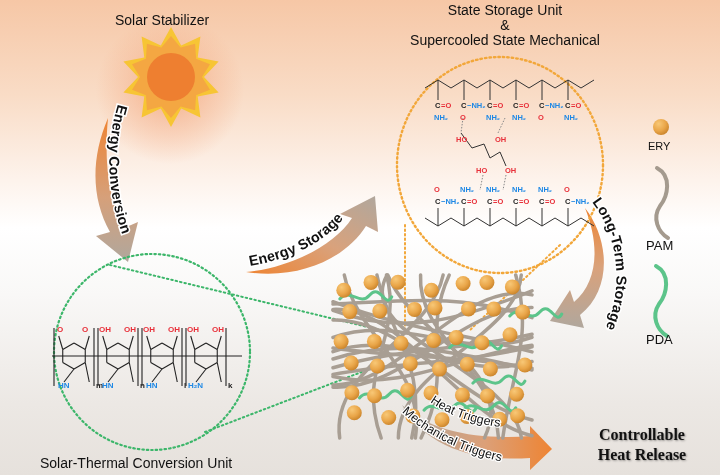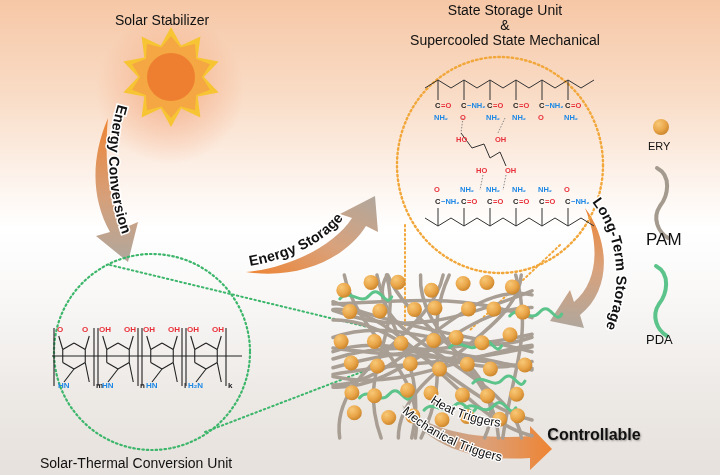--- a/index.html
+++ b/index.html
@@ -308,19 +308,20 @@
 <div class="lbl" style="left:115px;top:12px;">Solar Stabilizer</div>
 
 <div class="lbl center" style="left:385px;top:3px;width:240px;line-height:15px;">
   <div>State Storage Unit</div>
   <div>&amp;</div>
   <div>Supercooled State Mechanical</div>
 </div>
 
 <div class="lbl" style="left:40px;top:455px;">Solar-Thermal Conversion Unit</div>
 
-<div class="lbl bold center sh" style="left:529px;top:425px;width:130px;font-size:16px;line-height:20px;">
+<div class="lbl bold center sh" style="left:577px;top:425px;width:130px;font-size:16px;line-height:20px;font-family:Liberation Serif, serif;">
   <div>Controllable</div>
+  <div>Heat Release</div>
 </div>
 
 <div class="lbl" style="left:648px;top:140px;font-size:11px;">ERY</div>
-<div class="lbl" style="left:646px;top:230px;font-size:17px;">PAM</div>
+<div class="lbl" style="left:646px;top:238px;font-size:13px;">PAM</div>
 <div class="lbl" style="left:646px;top:332px;font-size:13px;">PDA</div>
 
 </body></html>

